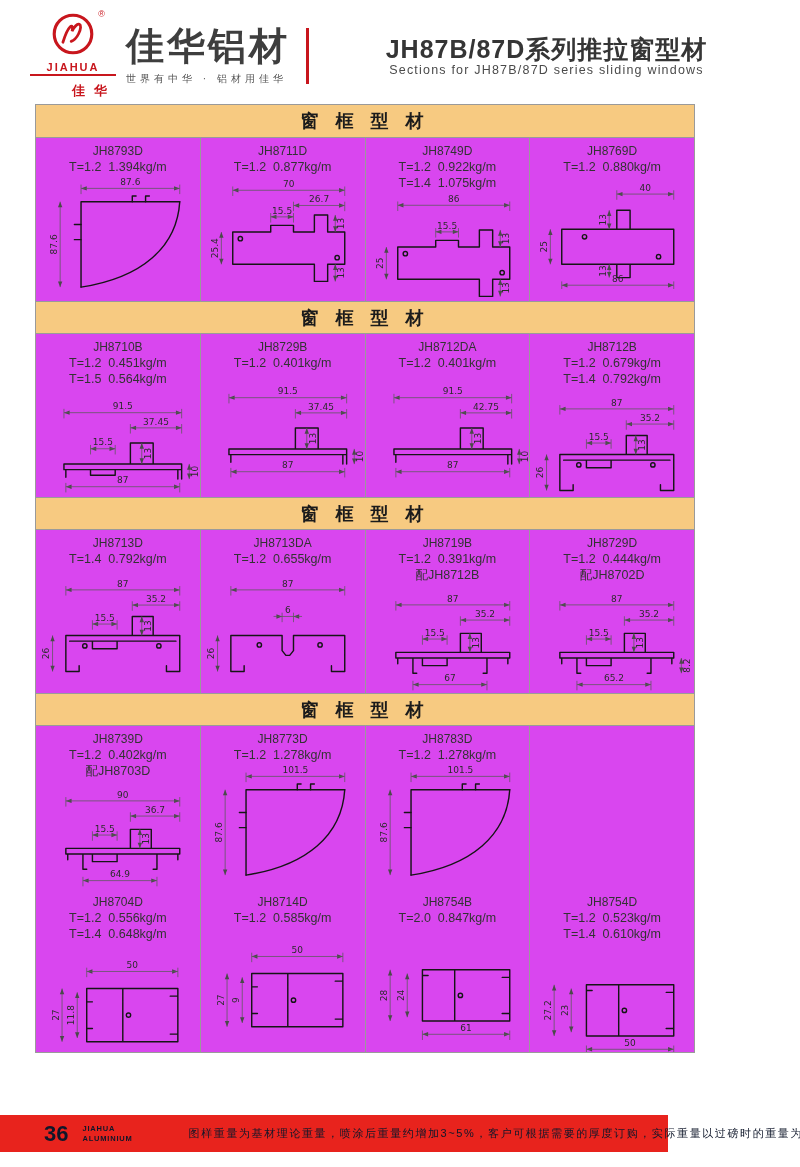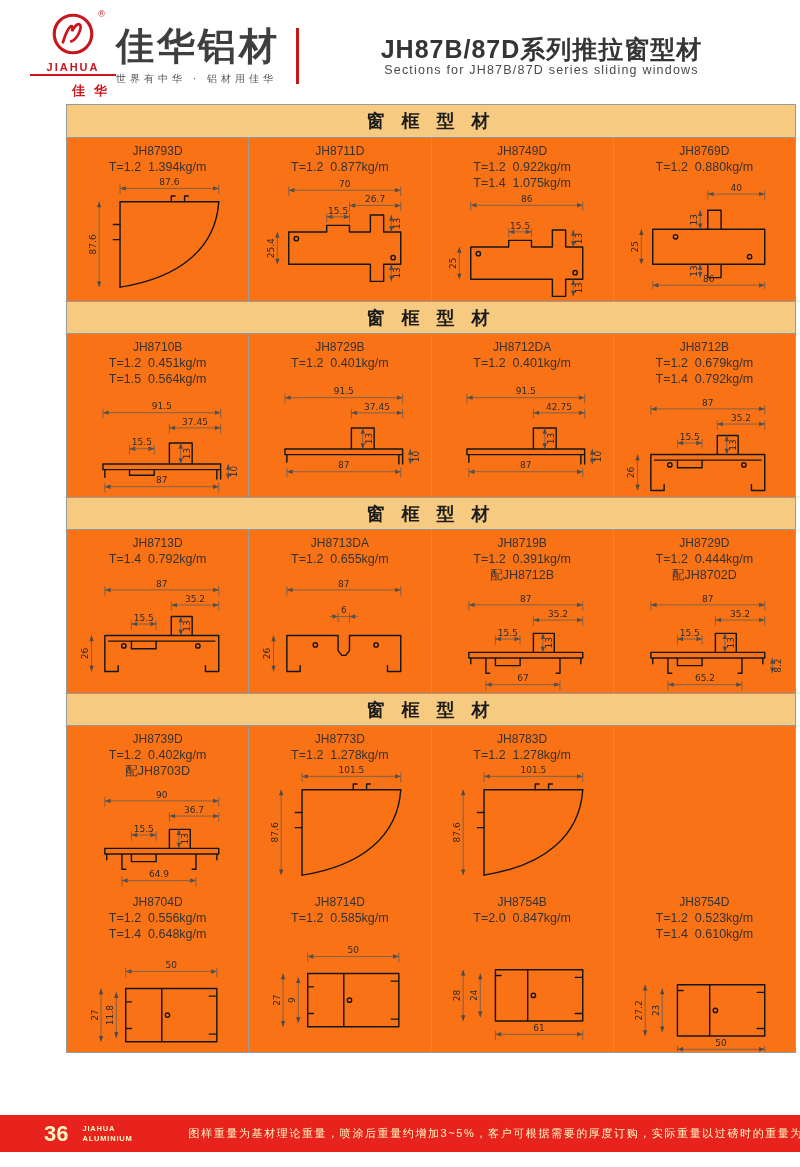--- a/index.html
+++ b/index.html
@@ -11,48 +11,48 @@
     width:800px;height:1167px;position:relative;background:#ffffff;
     font-family:"Liberation Sans","DejaVu Sans",sans-serif;color:var(--ink);
   }
   
   .hdr{position:absolute;top:12px;left:30px;right:30px;height:88px;display:flex;align-items:center;}
   .emblem{width:86px;text-align:center;flex:0 0 auto;}
   .ringwrap{position:relative;display:inline-block;line-height:0;}
   .regmark{position:absolute;top:-2px;right:-10px;font-size:9px;color:var(--red);line-height:1;}
   .logo-latin{font-size:11px;font-weight:bold;color:var(--red);letter-spacing:2px;border-bottom:2px solid var(--red);padding-bottom:1px;margin-top:1px;}
   .logo-cn{font-size:13px;font-weight:bold;color:var(--red);letter-spacing:9px;margin-top:6px;padding-left:6px;text-align:right;}
-  .brandblock{flex:0 0 auto;}
+  .brandblock{margin-left:10px;flex:0 0 auto;}
   .brand{font-size:38px;font-weight:bold;color:#3e3e3e;letter-spacing:3px;line-height:1.1;}
   .tagline{font-size:10px;color:#555;letter-spacing:4px;margin-top:4px;white-space:pre;}
   .vdiv{width:3px;height:56px;background:var(--red);margin:0 14px 0 16px;flex:0 0 auto;}
   .titleblock{flex:1 1 auto;text-align:center;}
   .title{font-size:25px;font-weight:bold;color:#353535;letter-spacing:1px;line-height:1.15;}
   .subtitle{font-size:12.5px;color:#4a4a4a;letter-spacing:1.2px;}
   
-  #catalog{position:absolute;left:35px;top:104px;width:730px;border:1px solid var(--line);background:#f97316;margin-left:31px;}
+  #catalog{position:absolute;left:35px;top:104px;width:660px;border:1px solid var(--line);background:#d946ef;}
   .banner{
     height:33px;line-height:33px;background:var(--banner);text-align:center;
     font-size:18px;font-weight:bold;color:#1b1b1b;letter-spacing:6px;
     border-top:1px solid var(--line);border-bottom:1px solid var(--line);white-space:pre;
   }
   .sec:first-child .banner{border-top:none;}
   .row{height:163px;display:flex;}
   .cell{flex:1 1 0;border-right:1px solid var(--line);text-align:center;padding-top:5px;overflow:hidden;}
   .cell:last-child{border-right:none;}
   .code{font-size:12px;color:#333;line-height:17px;}
   .spec,.ref{font-size:12.5px;color:#333;line-height:15.5px;white-space:pre;}
   .diagram{display:block;margin:1px auto 0;width:166px;height:112px;}
   .dl{stroke:#5a5a5a;stroke-width:0.8;}
   .ar{fill:#4a4a4a;}
   .dt{font-family:"DejaVu Sans",sans-serif;font-size:9.5px;fill:#2b2b2b;}
   .pf{fill:none;stroke:#151515;stroke-width:1.5;stroke-linejoin:round;stroke-linecap:round;}
   
-  .footer{position:absolute;left:0;top:1115px;width:800px;height:37px;background:var(--footer-red);
-    display:flex;align-items:center;color:#fef9c3;}
+  .footer{position:absolute;left:0;top:1115px;width:668px;height:37px;background:var(--footer-red);
+    display:flex;align-items:center;color:#0f172a;}
   .pagenum{font-size:22px;font-weight:bold;margin-left:44px;line-height:1;}
   .fdiv{width:1px;height:22px;background:rgba(255,255,255,.85);margin:0 7px;}
   .fbrand{font-size:7.5px;font-weight:bold;letter-spacing:0.8px;line-height:1.25;}
   .note{font-size:11px;letter-spacing:1.6px;margin-left:56px;margin-right:18px;white-space:nowrap;}
 </style>
 </head>
 <body>
 
 <header class="hdr">
   <div class="emblem">

